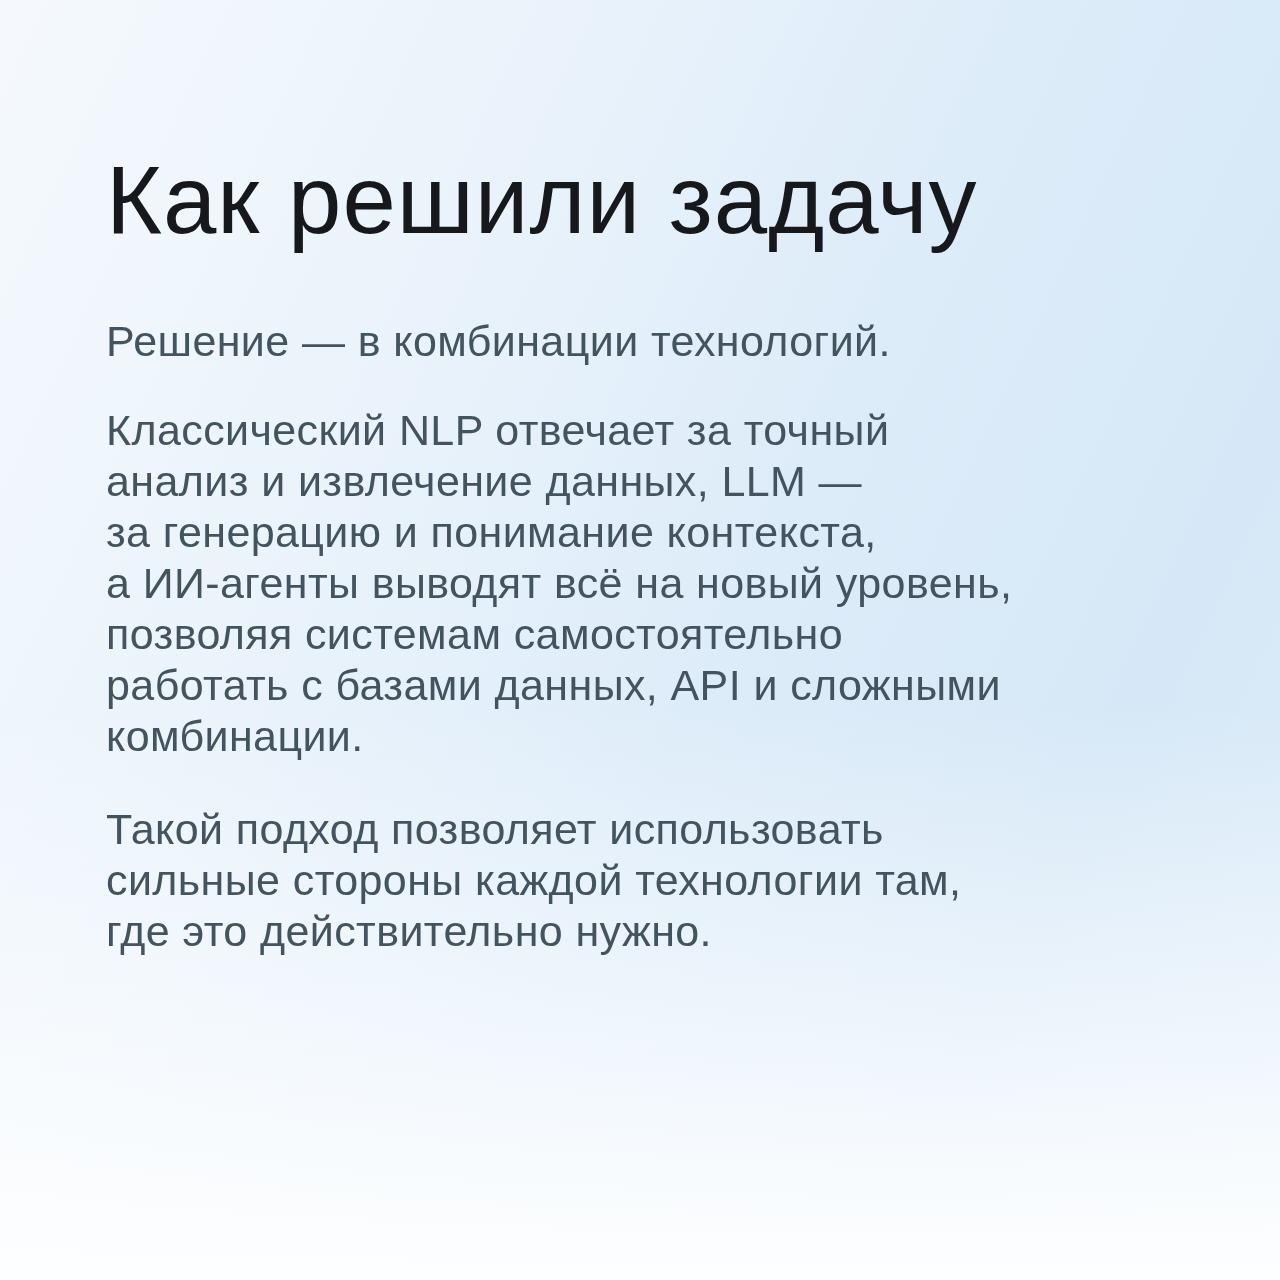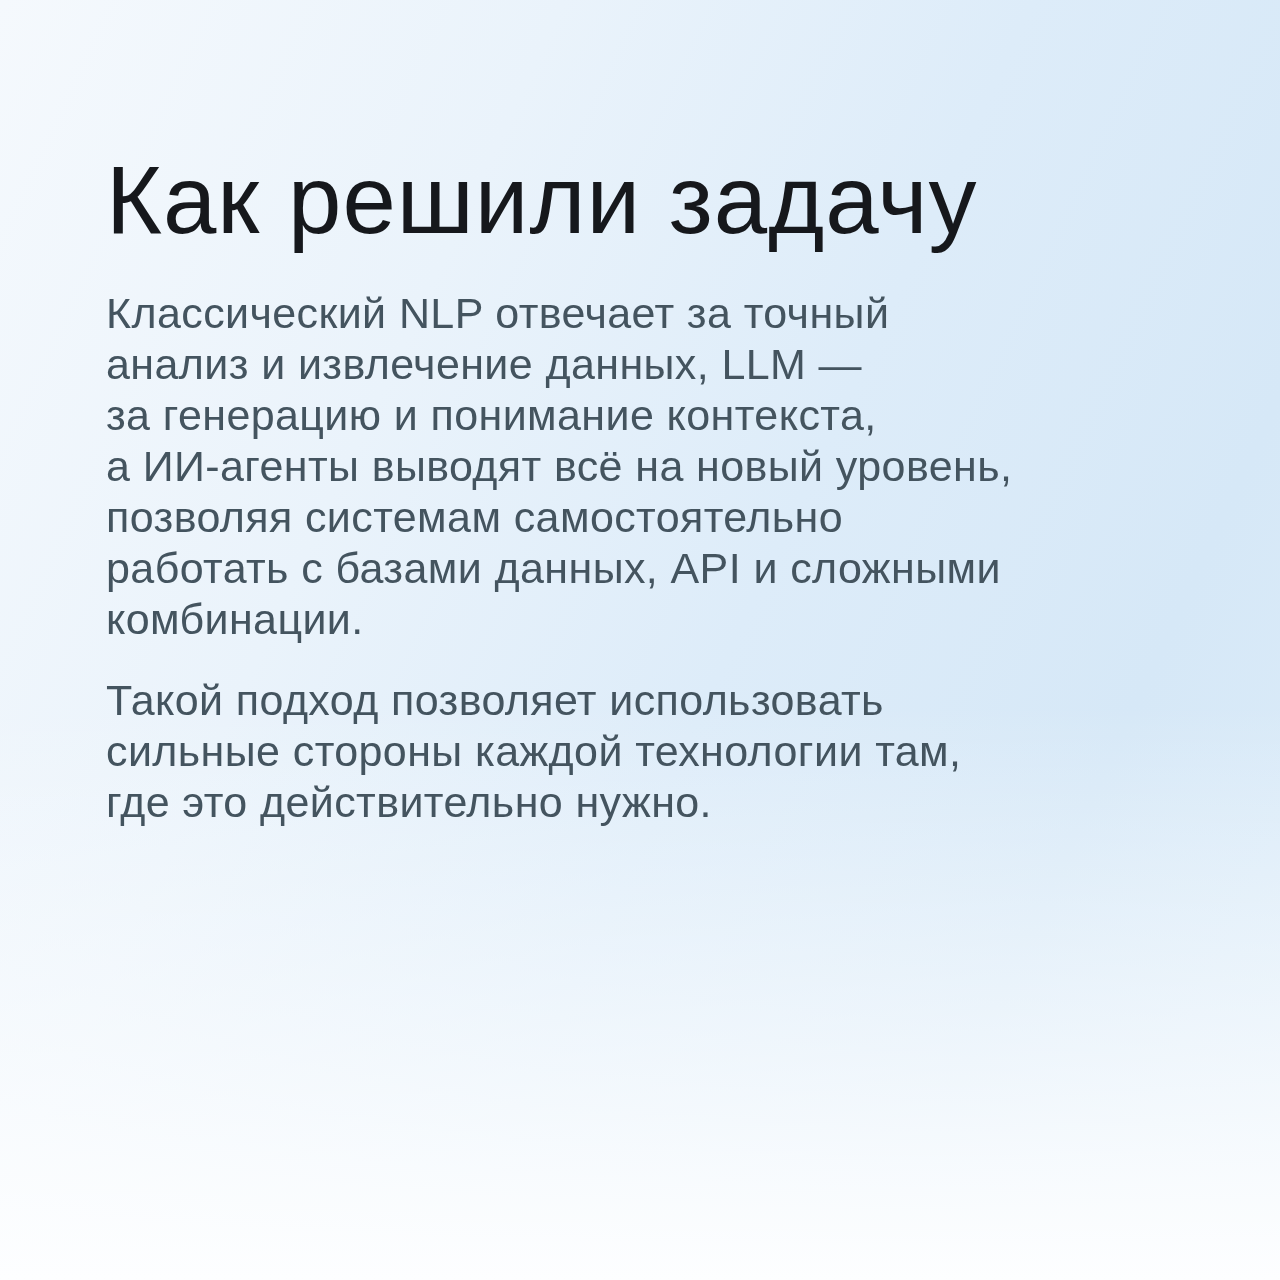--- a/index.html
+++ b/index.html
@@ -35,28 +35,29 @@
     margin: 0;
     font-size: 43px;
     line-height: 51px;
     font-weight: 400;
     letter-spacing: 0.4px;
     color: #44545f;
     white-space: pre-line; 
   }
   .para-lead   { margin-top: 66px; }
   .para-body   { margin-top: 38px; }
-  .para-footer { margin-top: 30px; }
+  .para-footer { margin-top: 42px; }
 </style>
 </head>
 <body>
 
 <div class="slide">
   <h1 class="title">Как решили задачу</h1>
 
+  <p class="para para-lead">Решение — в комбинации технологий.</p>
 
   <p class="para para-body">Классический NLP отвечает за точный
 анализ и извлечение данных, LLM —
 за генерацию и понимание контекста,
 а ИИ-агенты выводят всё на новый уровень,
 позволяя системам самостоятельно
 работать с базами данных, API и сложными
 комбинации.</p>
 
   <p class="para para-footer">Такой подход позволяет использовать

